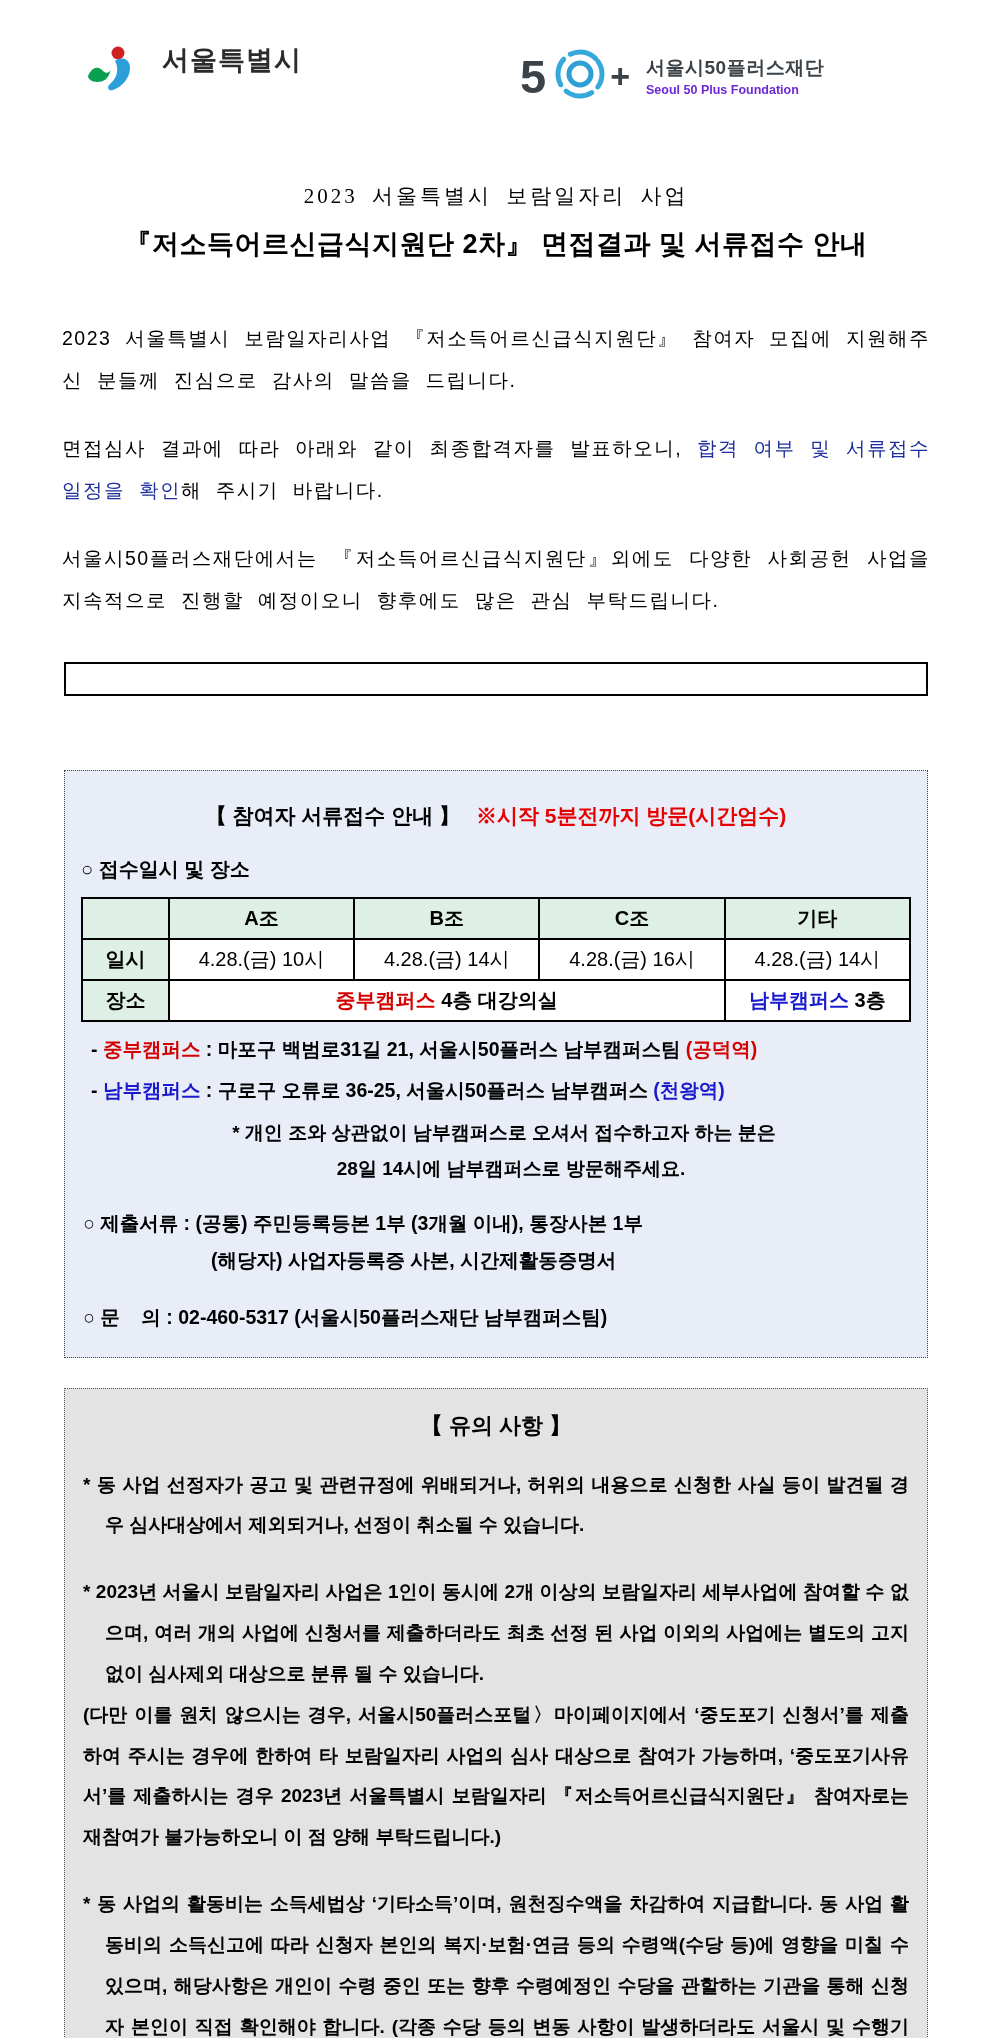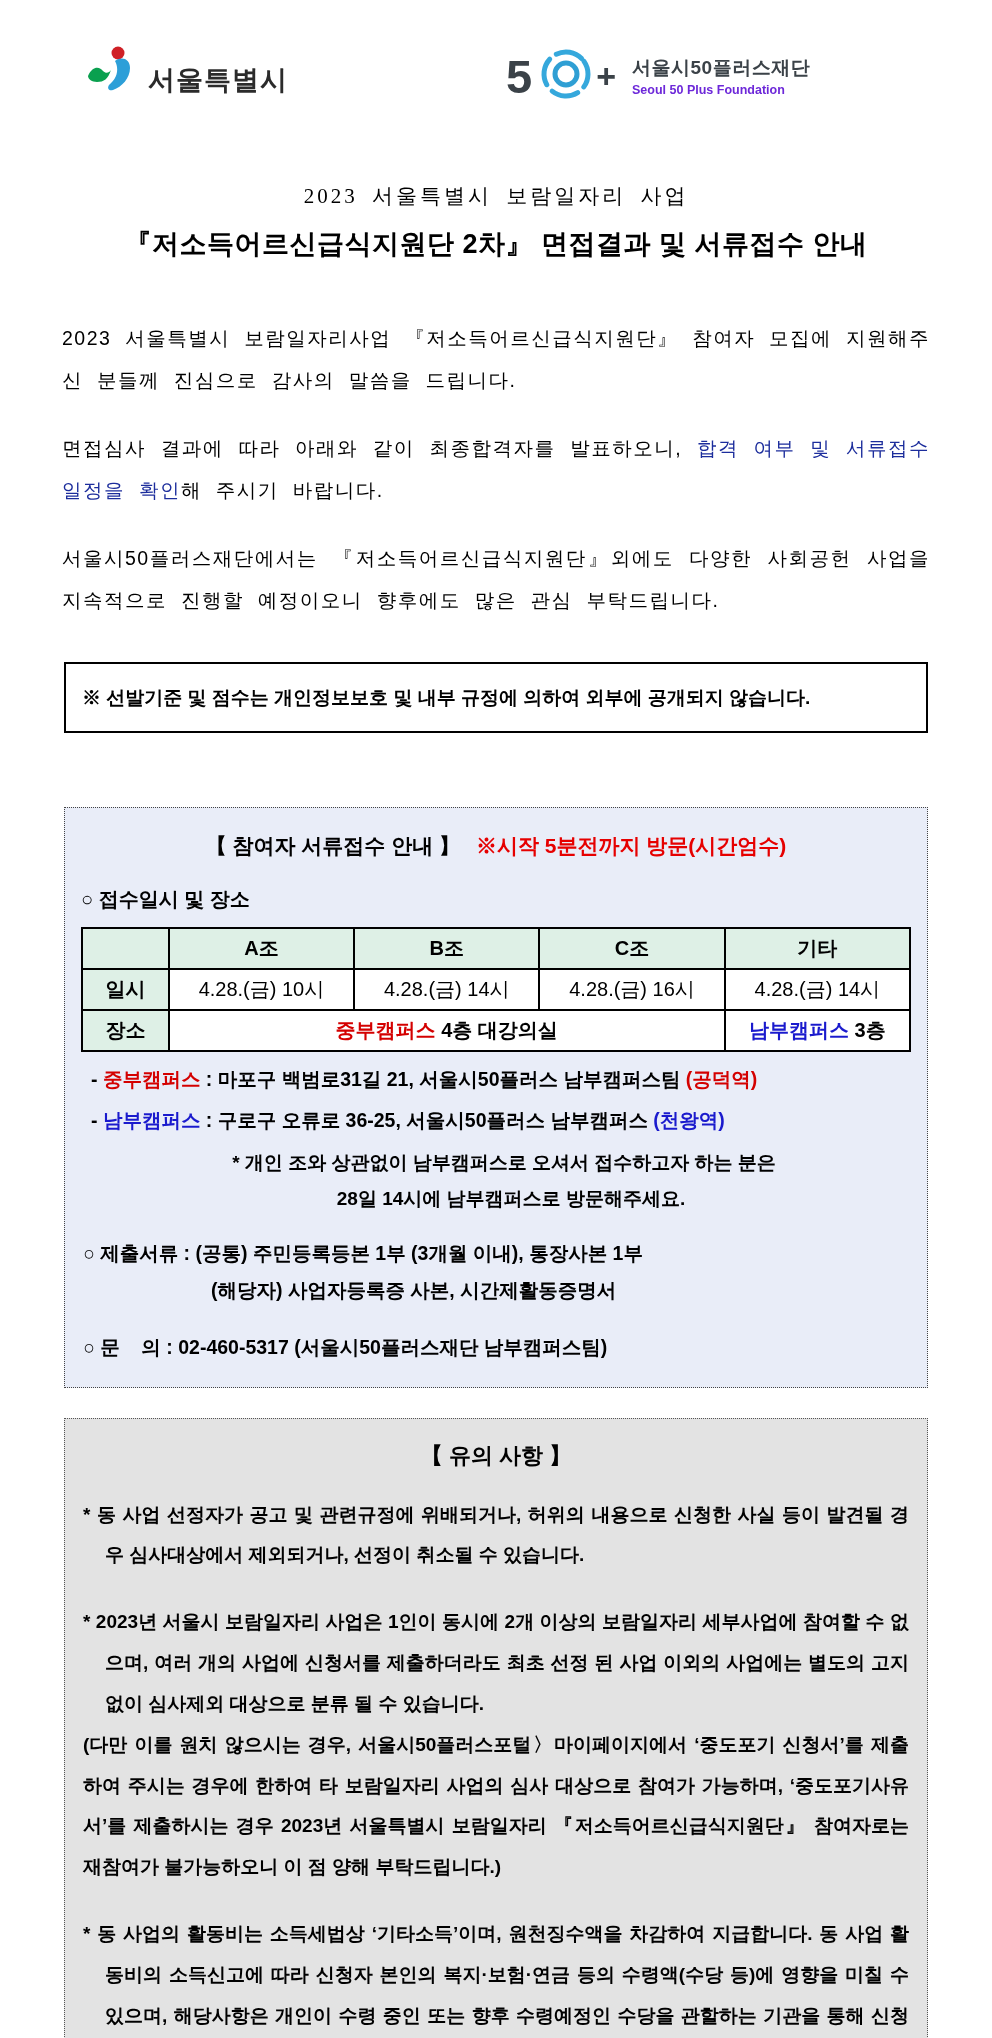--- a/index.html
+++ b/index.html
@@ -1,21 +1,21 @@
 <!DOCTYPE html>
 <html><head>
 <meta charset="utf-8">
 <style>
   html,body { margin:0; padding:0; background:#ffffff; }
   body { width:992px; font-family:"Liberation Sans", sans-serif; color:#000; }
   .page { width:992px; min-height:2038px; box-sizing:border-box; padding:42px 62px 50px; position:relative; }
 
   
   .hdr { display:flex; align-items:flex-start; margin-left:22px; }
-  .seoul-logo { display:flex; align-items:flex-end; gap:10px; }
+  .seoul-logo { display:flex; align-items:flex-start; gap:24px; }
   .seoul-logo .txt { font-size:27px; font-weight:bold; color:#2b2b2b; letter-spacing:1px; }
   .fplus { display:flex; align-items:center; gap:6px; margin-left:218px; margin-top:4px; }
   .fplus .five { font-size:47px; font-weight:bold; color:#3b4248; line-height:1; }
   .fplus .plus { font-size:34px; font-weight:bold; color:#3b4248; line-height:1; margin-left:-4px; }
   .fplus .ftxt { margin-left:10px; }
   .fplus .ftxt .kr { font-size:19px; font-weight:bold; color:#3b4248; letter-spacing:0.5px; }
   .fplus .ftxt .en { font-size:12.5px; font-weight:bold; color:#6d28d9; margin-top:2px; }
 
   
   .title-block { text-align:center; margin-top:76px; }
@@ -27,21 +27,21 @@
   .para { font-family:Liberation Sans, sans-serif; font-size:19.5px; line-height:2.15; text-align:justify;
           letter-spacing:1.5px; word-spacing:7px; margin:0 0 26px 0; }
   .blue-inline { color:#1c2d9c; }
 
   
   .notice-box { border:2px solid #000; margin:40px 2px 0; padding:15px 12px 15px 16px;
                 font-weight:bold; font-size:19px; line-height:1.95; }
   .notice-item { padding-left:34px; text-indent:-34px; margin:0; white-space:normal; }
 
   
-  .blue-box { background:#e9edf8; border:1px dotted #444; margin:74px 2px 0; padding:24px 16px 26px; }
+  .blue-box { background:#e9edf8; border:1px dotted #444; margin:74px 2px 0; padding:31px 16px 26px; }
   .rc-heading { text-align:center; font-size:21px; font-weight:bold; }
   .rc-heading .red-part { color:#e60000; margin-left:16px; }
   .rc-section { font-size:20px; font-weight:bold; margin-top:26px; }
 
   table.rc-table { border-collapse:collapse; width:100%; margin-top:14px; background:#fff; }
   .rc-table th, .rc-table td { border:2px solid #000; text-align:center; padding:6px 4px; font-size:20px; }
   .rc-table th { background:#def0e6; font-weight:bold; width:165px; }
   .rc-table th.lbl { width:72px; }
   .rc-table td { font-weight:normal; }
   .rc-table td.place { font-weight:bold; }
@@ -99,21 +99,20 @@
     <div class="title-main">『저소득어르신급식지원단 2차』 면접결과 및 서류접수 안내</div>
   </div>
 
   <div class="intro">
     <p class="para">2023 서울특별시 보람일자리사업 『저소득어르신급식지원단』 참여자 모집에 지원해주신 분들께 진심으로 감사의 말씀을 드립니다.</p>
     <p class="para"><span>면접심사 결과에 따라 아래와 같이 최종합격자를 발표하오니, </span><span class="blue-inline">합격 여부 및 서류접수 일정을 확인</span><span>해 주시기 바랍니다.</span></p>
     <p class="para">서울시50플러스재단에서는 『저소득어르신급식지원단』외에도 다양한 사회공헌 사업을 지속적으로 진행할 예정이오니 향후에도 많은 관심 부탁드립니다.</p>
   </div>
 
   <div class="notice-box">
-    <p class="notice-item">※ 선발기준 및 점수는 개인정보보호 및 내부 규정에 의하여 외부에 공개되지 않습니다.</p>
   </div>
 
   <div class="blue-box">
     <div class="rc-heading">
       <span>【 참여자 서류접수 안내 】</span><span class="red-part">※시작 5분전까지 방문(시간엄수)</span>
     </div>
 
     <div class="rc-section">○ 접수일시 및 장소</div>
 
     <table class="rc-table">

